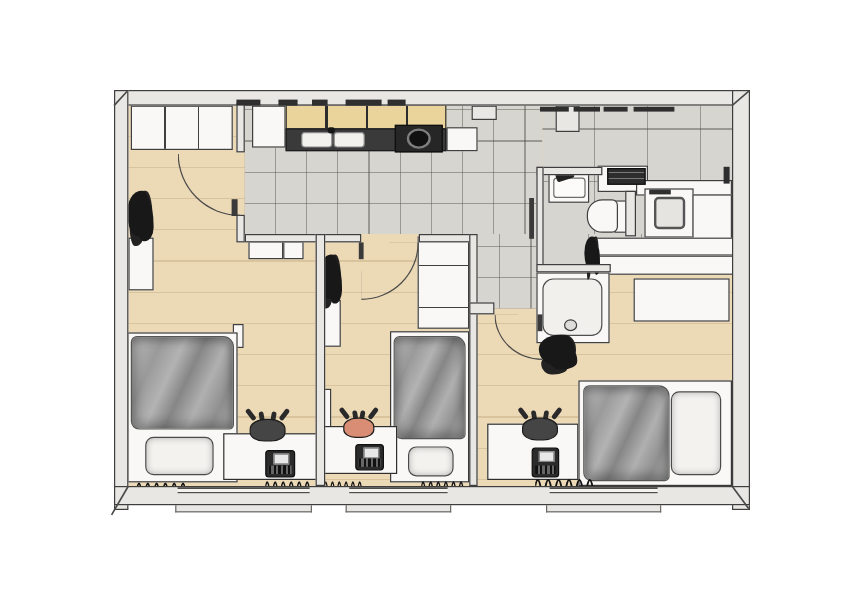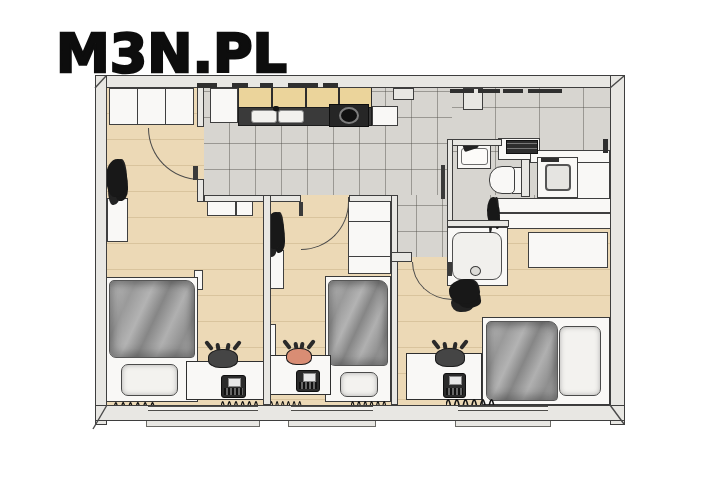--- a/index.html
+++ b/index.html
@@ -58,21 +58,20 @@
   .rad{z-index:23;}
   .win{z-index:33;background:linear-gradient(180deg,#4e4d4a 0 1.4px,#f4f3f0 1.4px 3.6px,#4e4d4a 3.6px 5px);}
   .sill{background:var(--wall-fill);border:1px solid #6b6a66;border-top:0;z-index:5;}
   svg.lines{position:absolute;left:0;top:0;z-index:40;pointer-events:none;}
 </style>
 </head>
 <body>
 
 <div class="page">
 
-  <div class="logo">M3N.PL</div>
 
   <div class="abs wood" style="left:107px;top:88px;width:503px;height:317px"></div>
   <div class="abs tile" style="left:204px;top:88px;width:248px;height:107px"></div>
   <div class="abs tile-lg" style="left:452px;top:88px;width:158px;height:107px"></div>
   <div class="abs tile" style="left:391px;top:195px;width:61px;height:62px"></div>
   <div class="abs tile-lg" style="left:447px;top:195px;width:163px;height:33px"></div>
 
   <div class="abs wall" style="left:95px;top:75px;width:530px;height:13px"></div>
   <div class="abs wall" style="left:95px;top:75px;width:12px;height:350px"></div>
   <div class="abs wall" style="left:610px;top:75px;width:15px;height:350px"></div>

